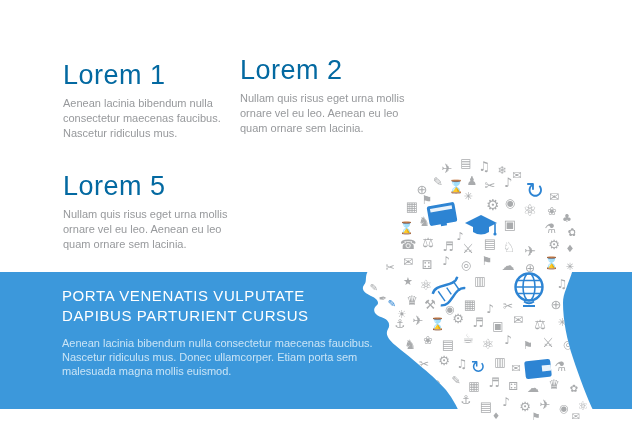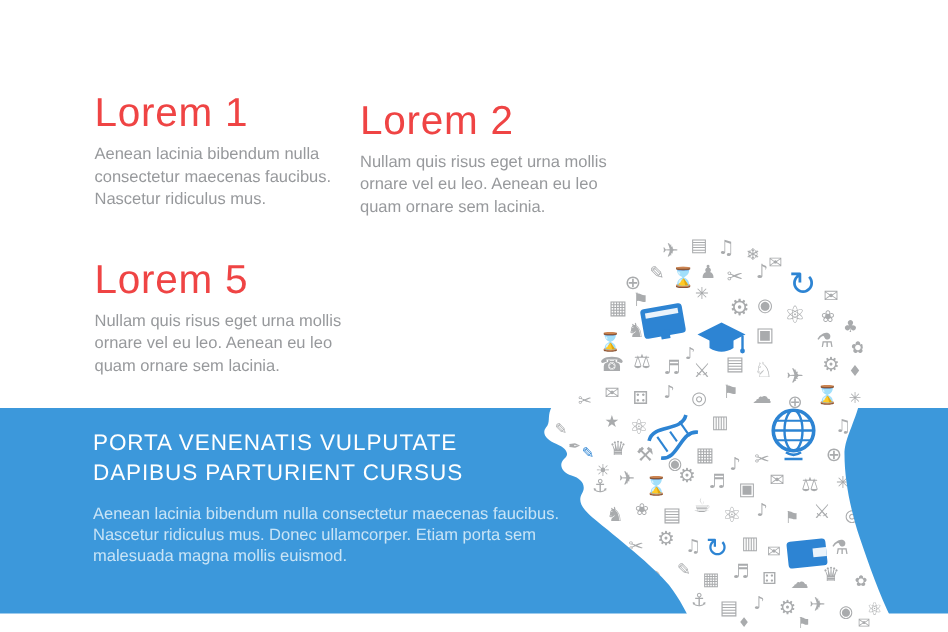--- a/index.html
+++ b/index.html
@@ -3,24 +3,24 @@
 <meta charset="utf-8">
 <style>
   html,body{margin:0;padding:0;}
   body{width:632px;height:421px;background:#ffffff;overflow:hidden;
        font-family:"Liberation Sans",sans-serif;}
   .canvas{position:relative;width:632px;height:421px;background:#ffffff;}
 
   
   .col{position:absolute;width:182px;}
   .col-1{left:63px;top:61px;}
-  .col-2{left:240px;top:66px;}
+  .col-2{left:240px;top:56px;}
   .col-3{left:63px;top:172px;}
   .col h2{margin:0 0 7px 0;font-size:27px;line-height:28px;font-weight:300;
-          color:#ef4444;letter-spacing:.5px;}
+          color:#0369a1;letter-spacing:.5px;}
   .col p{margin:0;font-size:11px;line-height:15px;color:#97999c;}
 
   
   .band{position:absolute;left:0;top:272px;width:632px;height:137px;padding-left:16px;}
   .band-inner{position:absolute;left:62px;top:14px;}
   .band-inner h3{margin:0;font-size:15px;line-height:20px;font-weight:400;
                  color:#ffffff;letter-spacing:.6px;}
   .band-inner p{margin:10px 0 0 0;width:330px;font-size:11px;line-height:14px;
                 color:#c9e4f6;}
 

